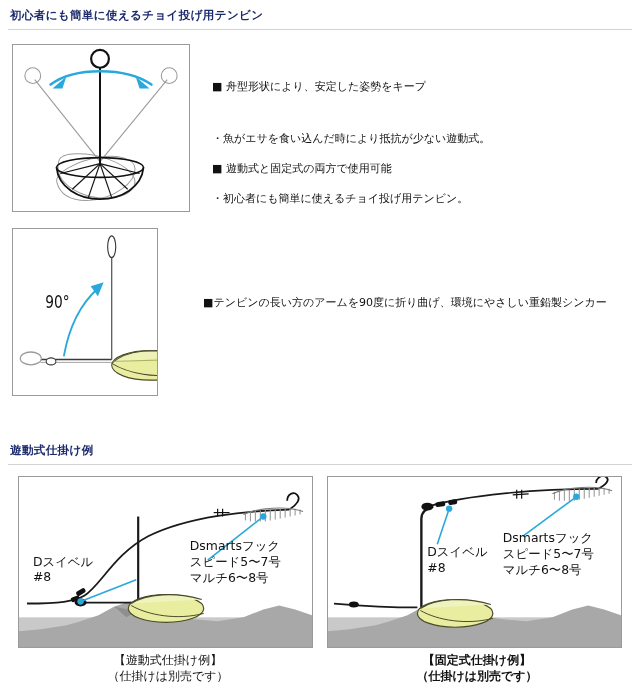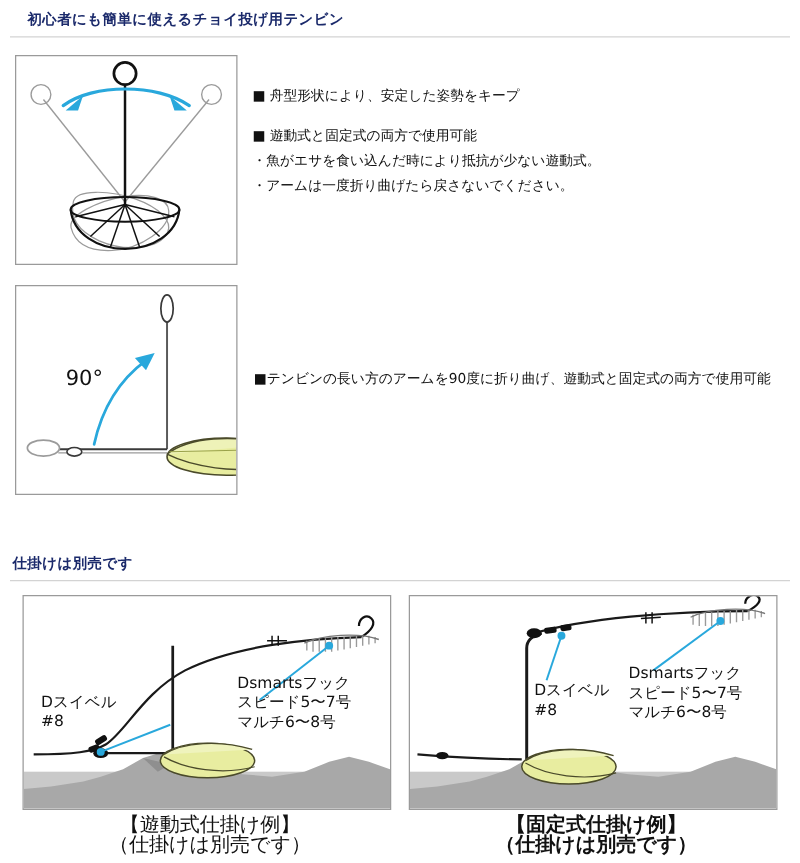--- a/index.html
+++ b/index.html
@@ -39,49 +39,49 @@
   .panel svg{display:block;width:100%;height:100%;}
 
   
   .copy{
     position:absolute;
     font-size:11px;
     line-height:18px;
     color:#111;
     white-space:nowrap;
   }
-  .copy .blk{margin:2px;}
+  .copy .blk{margin:12px;}
   .copy .gap{height:10px;}
 
   .copy2{
     position:absolute;
     font-size:11px;
     line-height:17px;
     color:#111;
   }
 
   
   .cap{
     position:absolute;
     text-align:center;
-    font-size:16px;
+    font-size:12px;
     line-height:16px;
     color:#111;
     width:300px;
   }
 
   
   text{font-family:"DejaVu Sans","Liberation Sans",sans-serif;}
 </style>
 </head>
 <body>
 
 <div class="page">
 
-  <div class="sec-head" style="left:10px;top:8px;margin-left:12px;">初心者にも簡単に使えるチョイ投げ用テンビン</div>
+  <div class="sec-head" style="left:10px;top:8px;">初心者にも簡単に使えるチョイ投げ用テンビン</div>
   <div class="sec-rule" style="left:8px;top:29px;width:624px;"></div>
 
   <div class="panel" style="left:12px;top:44px;width:178px;height:168px;">
     <svg viewBox="0 0 178 168" preserveAspectRatio="none">
 
       <g stroke="#9b9b9b" stroke-width="1.1" fill="none">
         <line x1="88" y1="118" x2="22" y2="35"></line>
         <circle cx="20" cy="31" r="8"></circle>
       </g>
 
@@ -118,27 +118,27 @@
         <path d="M38 40 C62 22 114 22 140 40" stroke="#29a8dc" stroke-width="2.6" fill="none" stroke-linecap="round"></path>
         <polygon points="40,44 54,32 50,44" fill="#29a8dc"></polygon>
         <polygon points="138,44 124,32 128,44" fill="#29a8dc"></polygon>
       </g>
     </svg>
   </div>
 
   <div class="copy" style="left:200px;top:66px;">
     <div class="blk">■ 舟型形状により、安定した姿勢をキープ</div>
     <div class="gap"></div>
+    <div class="blk">・魚がエサを食い込んだ時により抵抗が少ない遊動式。</div>
     <div class="blk">■ 遊動式と固定式の両方で使用可能</div>
-    <div class="blk">・魚がエサを食い込んだ時により抵抗が少ない遊動式。</div>
-    <div class="blk">・アームは一度折り曲げたら戻さないでください。</div>
+    <div class="blk">・初心者にも簡単に使えるチョイ投げ用テンビン。</div>
     <div class="gap"></div>
   </div>
 
-  <div class="panel" style="left:12px;top:228px;width:178px;height:168px;">
+  <div class="panel" style="left:12px;top:228px;width:146px;height:168px;">
     <svg viewBox="0 0 178 168" preserveAspectRatio="none">
 
       <line x1="122" y1="24" x2="122" y2="132" stroke="#5a5a5a" stroke-width="1.6"></line>
       <ellipse cx="122" cy="18" rx="5" ry="11" fill="#fff" stroke="#3a3a3a" stroke-width="1.4"></ellipse>
 
       <line x1="34" y1="132" x2="122" y2="132" stroke="#3a3a3a" stroke-width="1.6"></line>
       <line x1="34" y1="135" x2="122" y2="135" stroke="#9a9a9a" stroke-width="1"></line>
       <ellipse cx="22" cy="131" rx="13" ry="6.5" fill="#fff" stroke="#9b9b9b" stroke-width="1.4"></ellipse>
       <ellipse cx="47" cy="134" rx="6" ry="3.5" fill="#fff" stroke="#3a3a3a" stroke-width="1.3"></ellipse>
 
@@ -152,24 +152,24 @@
       <g>
         <path d="M63 128 C70 96 86 74 105 60" stroke="#29a8dc" stroke-width="2.2" fill="none" stroke-linecap="round"></path>
         <polygon points="112,54 96,58 105,68" fill="#29a8dc"></polygon>
       </g>
 
       <text x="40" y="80" font-size="17" fill="#111">90°</text>
     </svg>
   </div>
 
   <div class="copy2" style="left:203px;top:294px;width:420px;">
-    <div>■テンビンの長い方のアームを90度に折り曲げ、遊動式と固定式の両方で使用可能</div>
-  </div>
-
-  <div class="sec-head" style="left:10px;top:443px;">仕掛けは別売です</div>
+    <div>■テンビンの長い方のアームを90度に折り曲げ、環境にやさしい重鉛製シンカー</div>
+  </div>
+
+  <div class="sec-head" style="left:10px;top:443px;">遊動式仕掛け例</div>
   <div class="sec-rule" style="left:8px;top:464px;width:624px;"></div>
 
   <div class="panel" style="left:18px;top:476px;width:295px;height:172px;">
     <svg viewBox="0 0 295 172" preserveAspectRatio="none">
 
       <rect x="0" y="142" width="295" height="30" fill="#c9c9c9"></rect>
       <path d="M0 156 L22 154 L48 150 L62 146 L80 140 L96 131 L112 126 L124 130
                L140 136 L156 141 L176 144 L200 146 L226 142 L246 134 L262 130
                L278 134 L295 140 L295 172 L0 172 Z" fill="#a8a8a8"></path>
       <path d="M96 131 L108 142 L118 136 Z" fill="#8f8f8f"></path>

